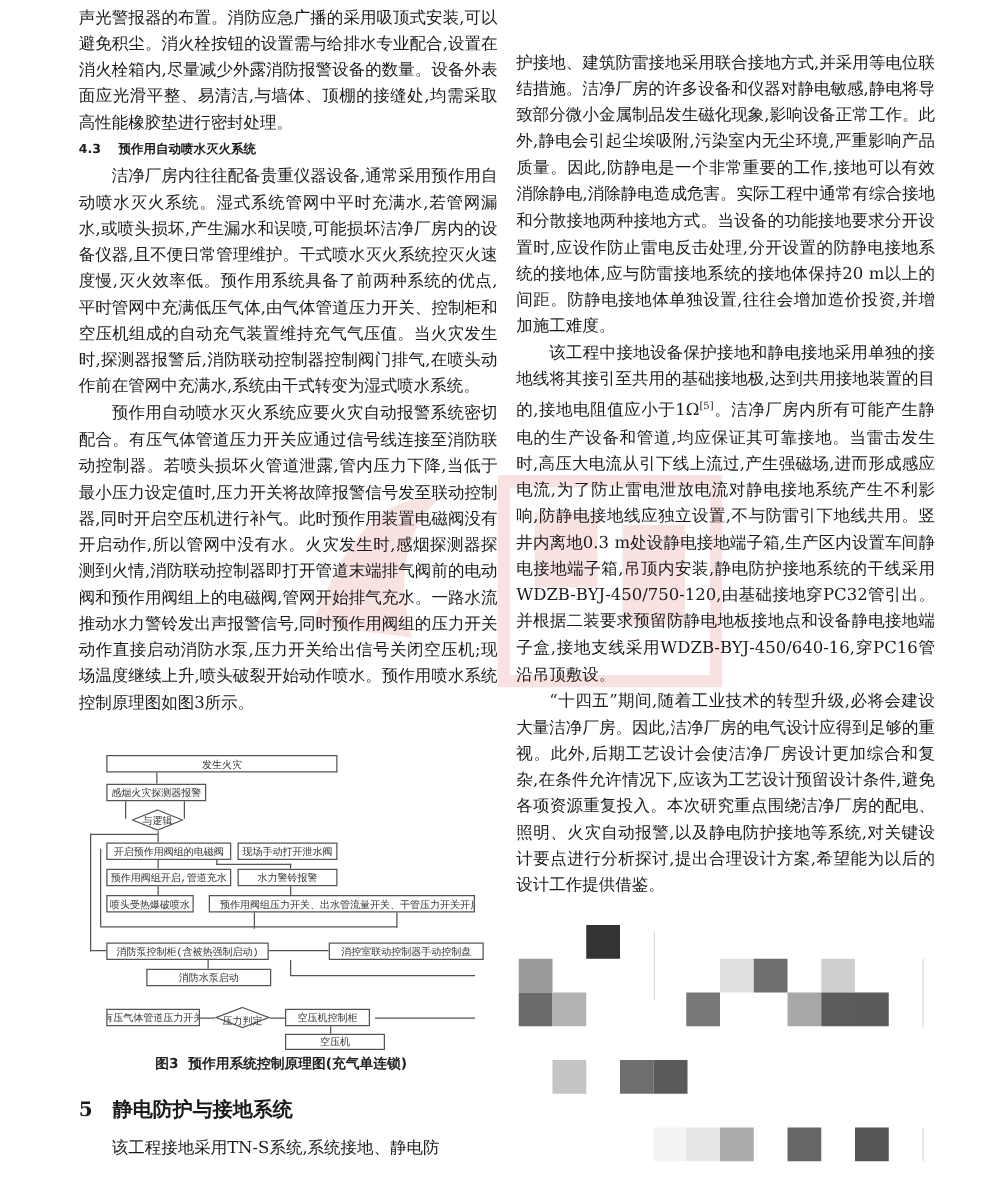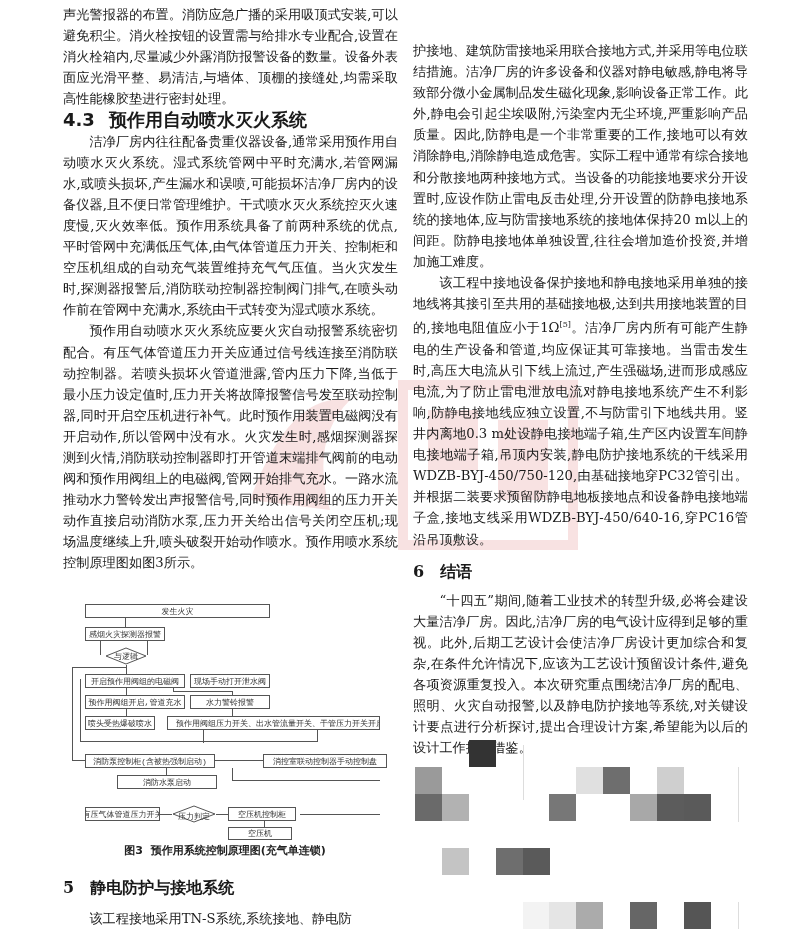--- a/index.html
+++ b/index.html
@@ -3,21 +3,21 @@
 <meta charset="utf-8">
 <style>
   html, body { margin: 0; padding: 0; background: #ffffff; }
   body { width: 792px; height: 943px; position: relative; overflow: hidden;
          font-family: "DejaVu Serif", "Liberation Serif", serif; color: #1a1a1a; }
   .col { position: absolute; top: 4px; width: 335px; font-size: 13.2px; line-height: 21.1px; text-align: justify; }
   .col-left { left: 63px; }
   .col-right { left: 413px; margin-top: 36px; }
   .para { margin: 0; text-indent: 2em; }
   .para.noindent { text-indent: 0; }
-  .h3 { font-family: "DejaVu Sans", "Liberation Sans", sans-serif; font-weight: bold; font-size: 18px; margin: 0; }
+  .h3 { font-family: "DejaVu Sans", "Liberation Sans", sans-serif; font-weight: bold; font-size: 10px; margin: 0; }
   .h3 .num { margin-right: 14px; }
   .h2 { font-family: "DejaVu Sans", "Liberation Sans", sans-serif; font-weight: bold; font-size: 16px; margin: 0; line-height: 24px; }
   .h2 .num { margin-right: 16px; font-family: "DejaVu Serif", serif; }
   sup { font-size: 8px; }
 
   .figure { position: absolute; left: 60px; top: 600px; width: 320px; height: 240px; }
   .fbox { position: absolute; border: 1px solid #555; background: #fff; font-size: 8px; color: #333;
           font-family: Liberation Mono, monospace; display: flex; align-items: center; justify-content: center; white-space: nowrap; overflow: hidden; box-sizing: border-box; }
   .fline { position: absolute; background: #555; }
   .caption { position: absolute; left: 60px; top: 843px; width: 330px; text-align: center;
@@ -91,40 +91,37 @@
   <div class="fbox" style="left:25px;top:207px;width:75px;height:14px">有压气体管道压力开关</div>
   <div class="fline" style="left:100px;top:214px;width:12px;height:1px"></div>
   <svg style="position:absolute;left:112px;top:205px;width:44px;height:18px" viewBox="0 0 44 18">
     <polygon points="22,1 43,9 22,17 1,9" fill="#fff" stroke="#555" stroke-width="1"></polygon>
   </svg>
   <div class="fbox" style="left:118px;top:208px;width:32px;height:16px;border:none;background:transparent">压力判定</div>
   <div class="fline" style="left:156px;top:214px;width:12px;height:1px"></div>
   <div class="fbox" style="left:168px;top:207px;width:68px;height:14px">空压机控制柜</div>
   <div class="fline" style="left:240px;top:214px;width:80px;height:1px"></div>
   <div class="fline" style="left:204px;top:221px;width:1px;height:6px"></div>
-  <div class="fbox" style="left:168px;top:227px;width:64px;height:13px">空压机</div>
+  <div class="fbox" style="left:168px;top:227px;width:80px;height:13px">空压机</div>
 </div>
 
 <div class="caption">
   <span>图3</span>&nbsp;&nbsp;<span>预作用系统控制原理图(充气单连锁)</span>
 </div>
 
 <div class="sec5">
   <p class="h2">
     <span class="num">5</span><span>静电防护与接地系统</span>
   </p>
   <p class="para">该工程接地采用TN-S系统,系统接地、静电防</p>
 </div>
 
 <div class="col col-right">
   <p class="para noindent">护接地、建筑防雷接地采用联合接地方式,并采用等电位联结措施。洁净厂房的许多设备和仪器对静电敏感,静电将导致部分微小金属制品发生磁化现象,影响设备正常工作。此外,静电会引起尘埃吸附,污染室内无尘环境,严重影响产品质量。因此,防静电是一个非常重要的工作,接地可以有效消除静电,消除静电造成危害。实际工程中通常有综合接地和分散接地两种接地方式。当设备的功能接地要求分开设置时,应设作防止雷电反击处理,分开设置的防静电接地系统的接地体,应与防雷接地系统的接地体保持20 m以上的间距。防静电接地体单独设置,往往会增加造价投资,并增加施工难度。</p>
   <p class="para"><span>该工程中接地设备保护接地和静电接地采用单独的接地线将其接引至共用的基础接地极,达到共用接地装置的目的,接地电阻值应小于1Ω</span><sup>[5]</sup><span>。洁净厂房内所有可能产生静电的生产设备和管道,均应保证其可靠接地。当雷击发生时,高压大电流从引下线上流过,产生强磁场,进而形成感应电流,为了防止雷电泄放电流对静电接地系统产生不利影响,防静电接地线应独立设置,不与防雷引下地线共用。竖井内离地0.3 m处设静电接地端子箱,生产区内设置车间静电接地端子箱,吊顶内安装,静电防护接地系统的干线采用WDZB-BYJ-450/750-120,由基础接地穿PC32管引出。并根据二装要求预留防静电地板接地点和设备静电接地端子盒,接地支线采用WDZB-BYJ-450/640-16,穿PC16管沿吊顶敷设。</span></p>
-  <p class="h2" style="margin-top:10px;margin-bottom:6px">
-    <span class="num">6</span><span>结语</span>
-  </p>
   <p class="para">“十四五”期间,随着工业技术的转型升级,必将会建设大量洁净厂房。因此,洁净厂房的电气设计应得到足够的重视。此外,后期工艺设计会使洁净厂房设计更加综合和复杂,在条件允许情况下,应该为工艺设计预留设计条件,避免各项资源重复投入。本次研究重点围绕洁净厂房的配电、照明、火灾自动报警,以及静电防护接地等系统,对关键设计要点进行分析探讨,提出合理设计方案,希望能为以后的设计工作提供借鉴。</p>
 </div>
 
 <div class="mosaic">
   <div class="tile" style="left:64px;top:-5px;background:#333"></div>
   <div class="tile" style="left:10px;top:22px;background:#9a9a9a"></div>
   <div class="tile" style="left:171px;top:22px;background:#e0e0e0"></div>
   <div class="tile" style="left:198px;top:22px;background:#6e6e6e"></div>
   <div class="tile" style="left:252px;top:22px;background:#cfcfcf"></div>
   <div class="tile" style="left:10px;top:49px;background:#6a6a6a"></div>

